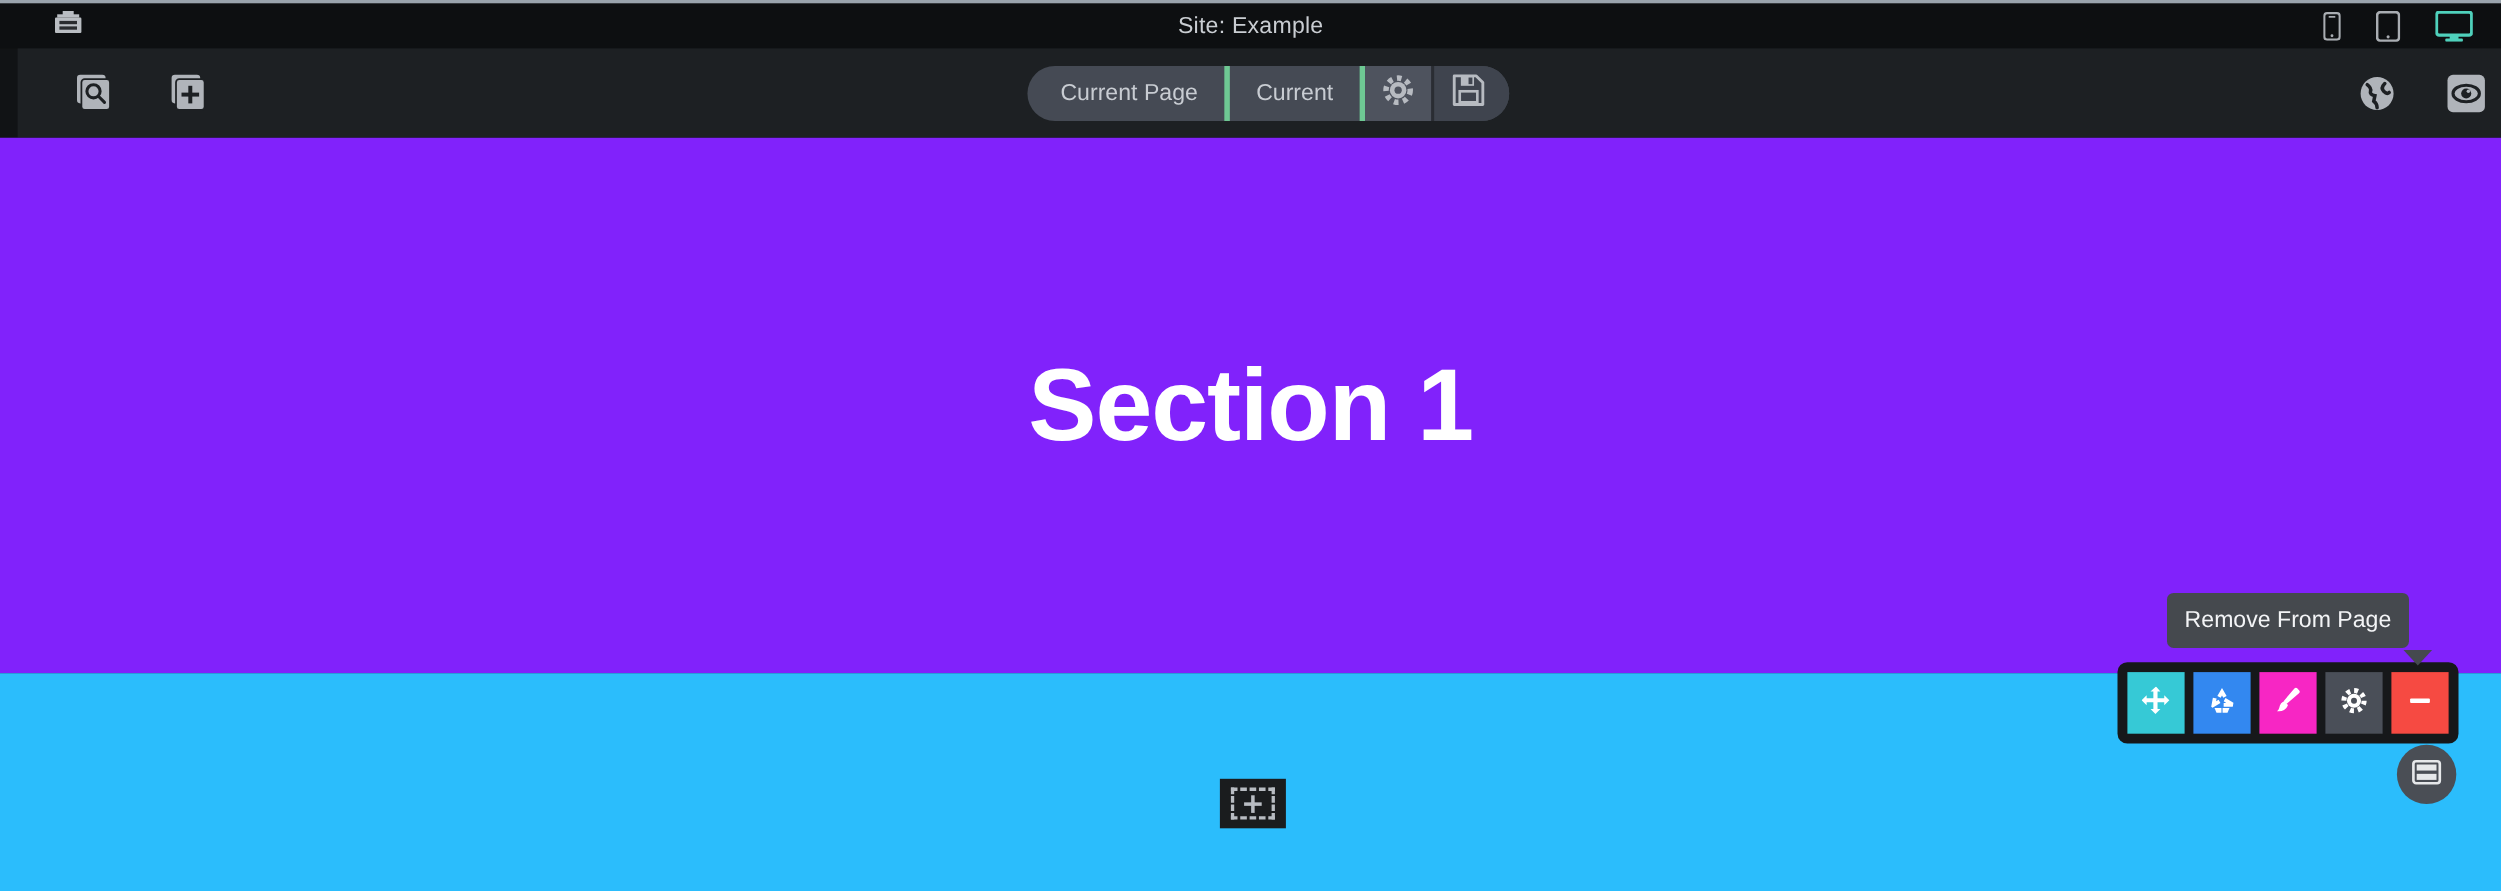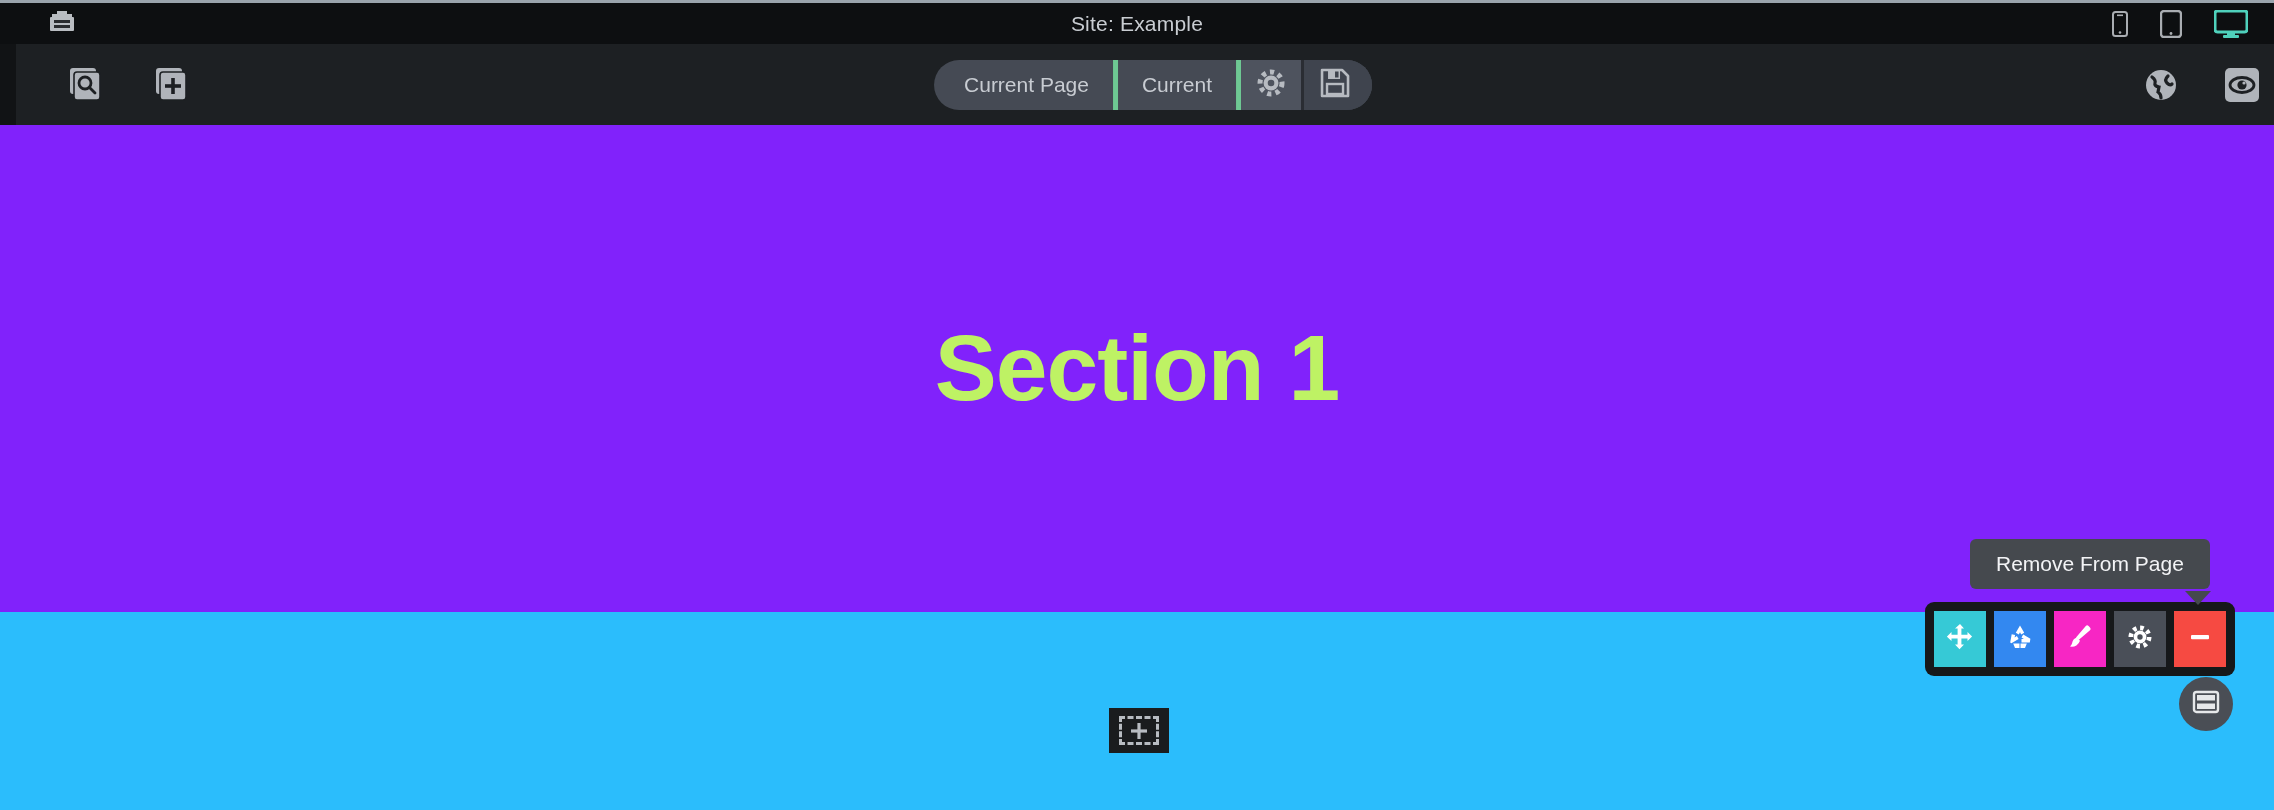--- a/index.html
+++ b/index.html
@@ -156,21 +156,21 @@
     background: #2bbdfc;
   }
   .section-heading {
     position: absolute;
     top: 0; left: 0;
     width: 2274px;
     height: 487px;
     display: flex;
     align-items: center;
     justify-content: center;
-    color: #bef264;
+    color: #ffffff;
     font-size: 93px;
     font-weight: bold;
     letter-spacing: -1px;
   }
 
   
   .add-section-btn {
     position: absolute;
     left: 1109px;
     top: 583px;
@@ -218,21 +218,21 @@
   .a-gear   { background: #4a4f58; }
   .a-remove { background: #f64a42; }
 
   .tooltip {
     position: absolute;
     left: 1970px;
     top: 414px;
     background: #45494e;
     color: #f3f4f6;
     font-size: 21px;
-    padding: 13px 26px;
+    padding: 13px 16px;
     border-radius: 6px;
     white-space: nowrap;
     z-index: 21;
   }
   .tooltip-arrow {
     position: absolute;
     left: 2185px;
     top: 466px;
     width: 0; height: 0;
     border-left: 13px solid transparent;

